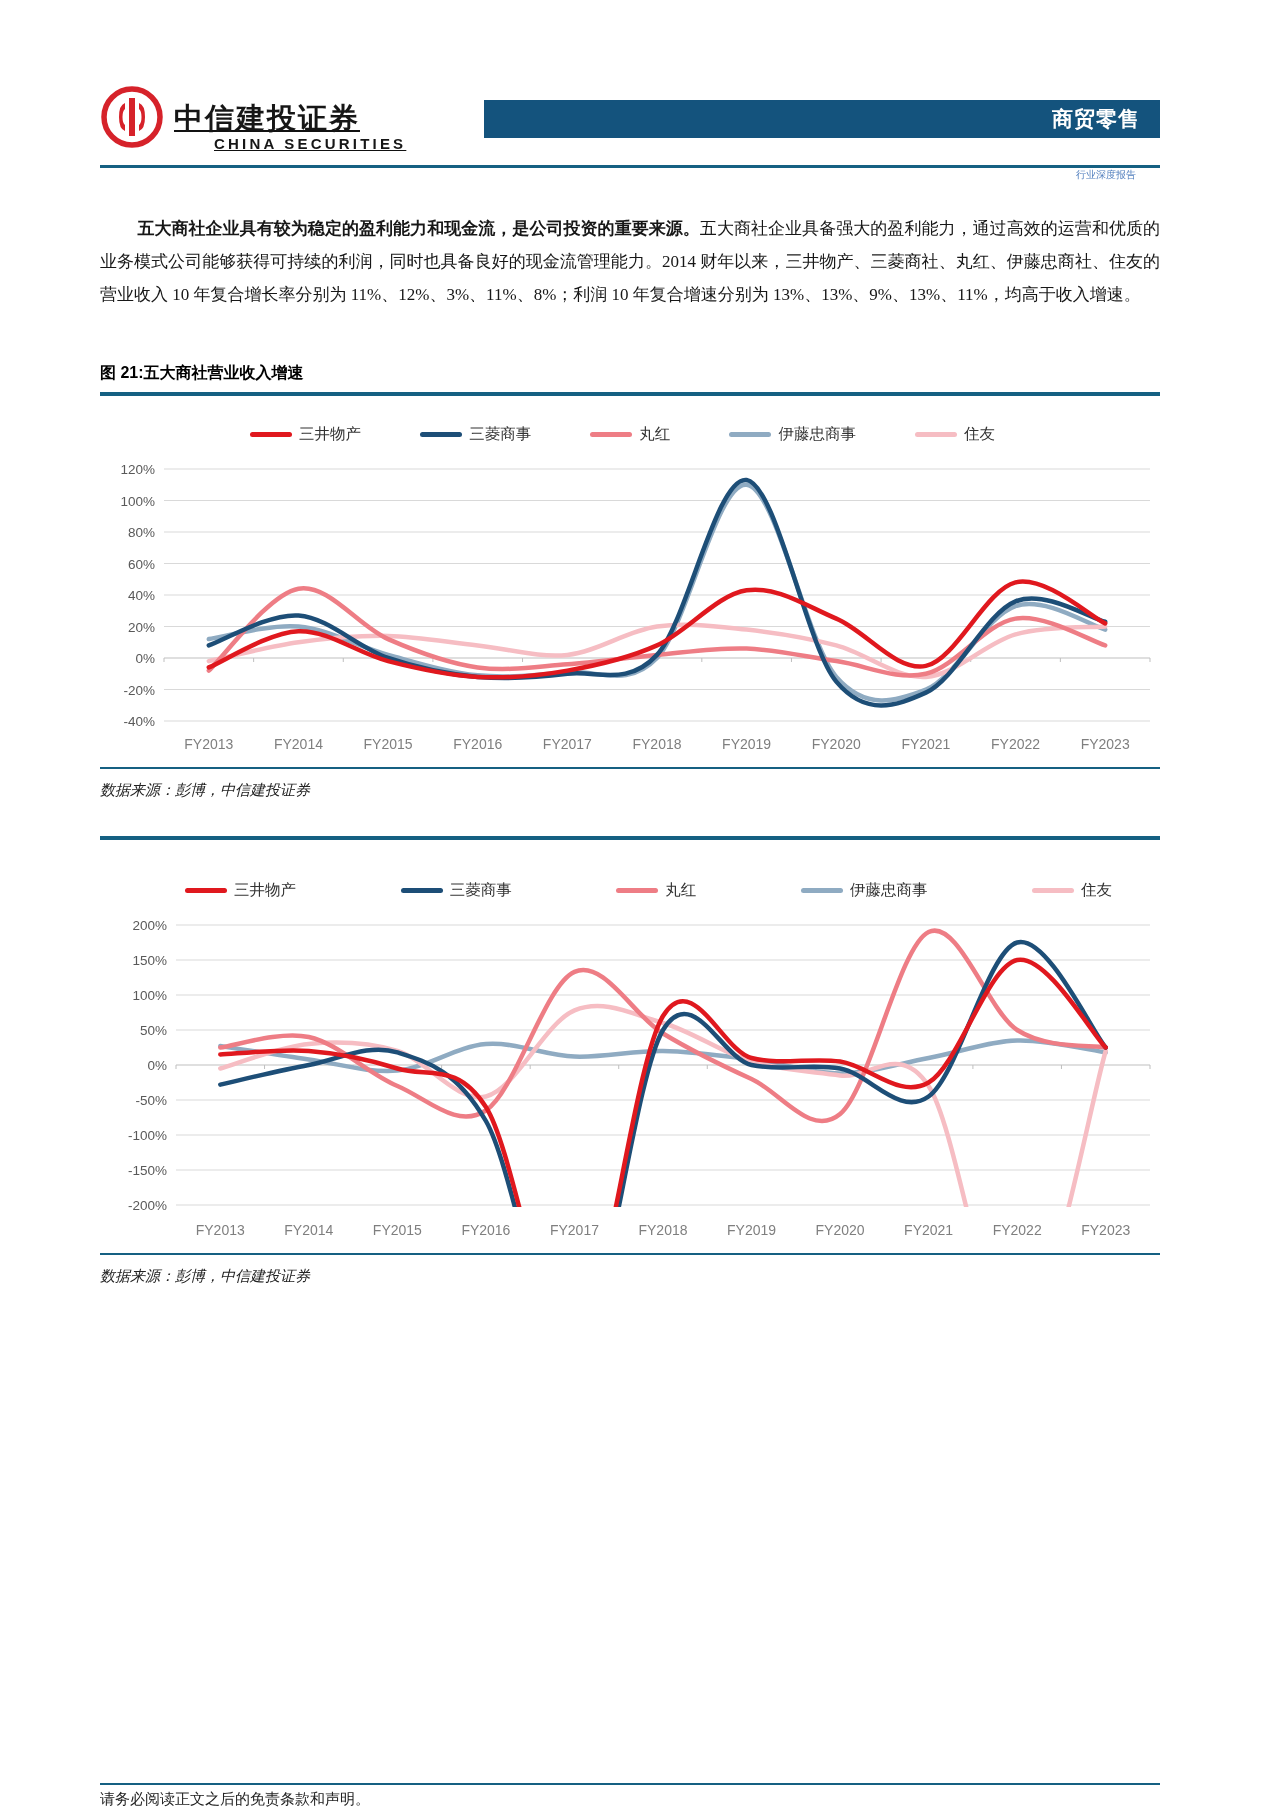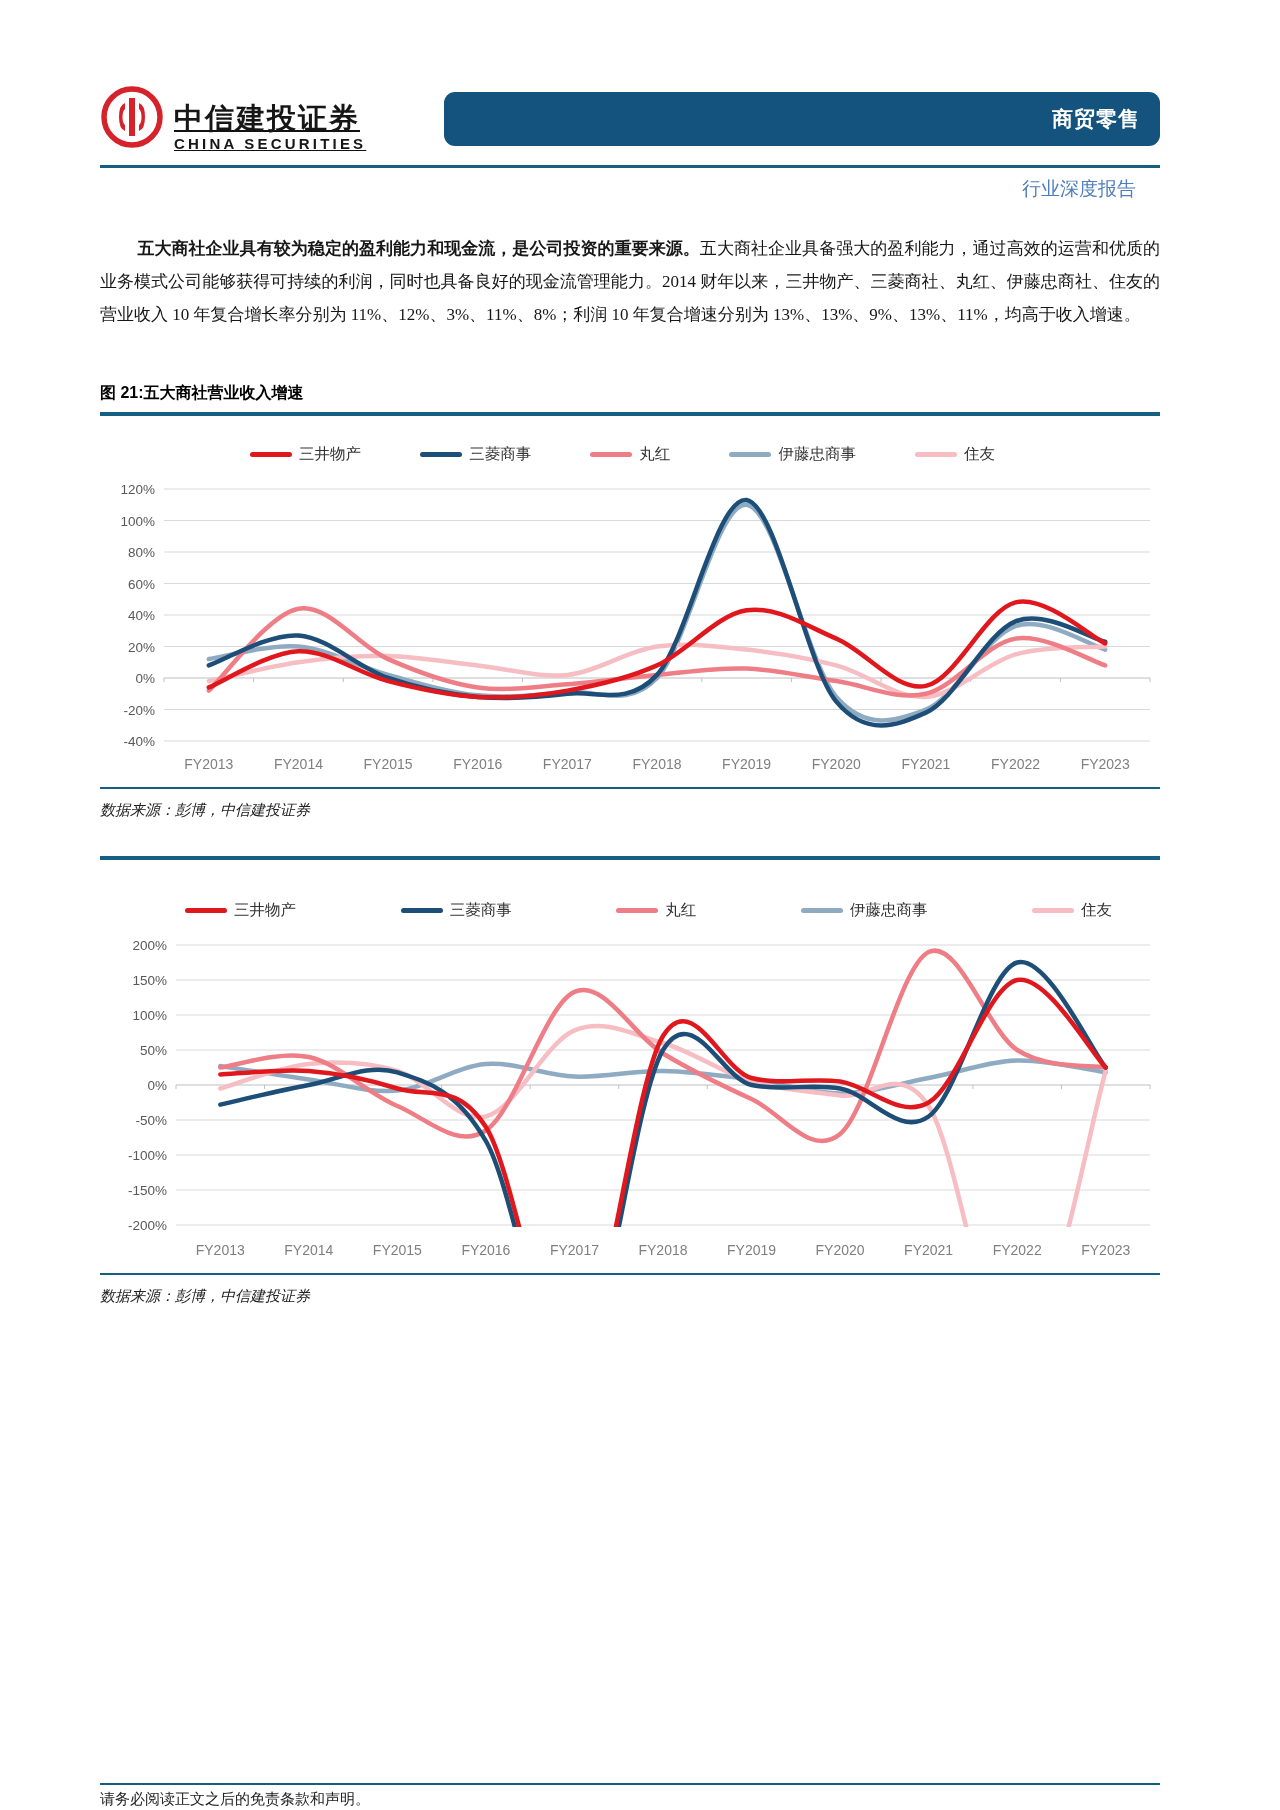--- a/index.html
+++ b/index.html
@@ -12,28 +12,28 @@
   .page{position:absolute;inset:0;overflow:hidden;}
   .content{margin:0 120px 0 100px;}
 
   
   .header{display:flex;align-items:center;margin-top:85px;}
   .logo-wrap{display:flex;align-items:flex-end;text-decoration:underline;}
   .brand-text{margin-left:10px;}
   .brand-cn{font-size:29px;font-weight:bold;letter-spacing:2px;color:#161616;
             font-family:"Liberation Sans",sans-serif;line-height:1.1;}
   .brand-en{font-size:15px;font-weight:bold;letter-spacing:3.2px;color:#161616;
-            font-family:"Liberation Sans",sans-serif;line-height:1.2;}
-  .banner{flex:1;margin-left:78px;height:54px;background:var(--banner-bg,#14537d);
+            font-family:"Liberation Sans",sans-serif;line-height:1.2;margin-left:40px;}
+  .banner{flex:1;margin-left:78px;height:38px;background:var(--banner-bg,#14537d);
           display:flex;align-items:center;justify-content:flex-end;
           color:#fff;font-size:21px;font-weight:bold;padding-right:20px;
-          font-family:"Liberation Sans",sans-serif;letter-spacing:1px;border-radius:11px;}
+          font-family:"Liberation Sans",sans-serif;letter-spacing:1px;}
   .header-rule{height:3px;background:var(--rule-blue,#156082);margin-top:12px;}
-  .report-type{text-align:right;padding-right:24px;margin-top:8px;
-               color:var(--report-type,#4f7dbd);font-size:19px;}
+  .report-type{text-align:right;padding-right:24px;margin-top:0;
+               color:var(--report-type,#4f7dbd);font-size:10px;}
 
   
   .heading{margin-top:42px;font-size:24px;font-weight:bold;color:#000;}
   .para{margin-top:30px;font-size:17px;line-height:1.95;text-align:justify;
         text-indent:2.2em;color:#171717;}
   .para .lead{font-weight:bold;}
 
   
   .fig{margin-top:52px;}
   .fig2{margin-top:36px;}

